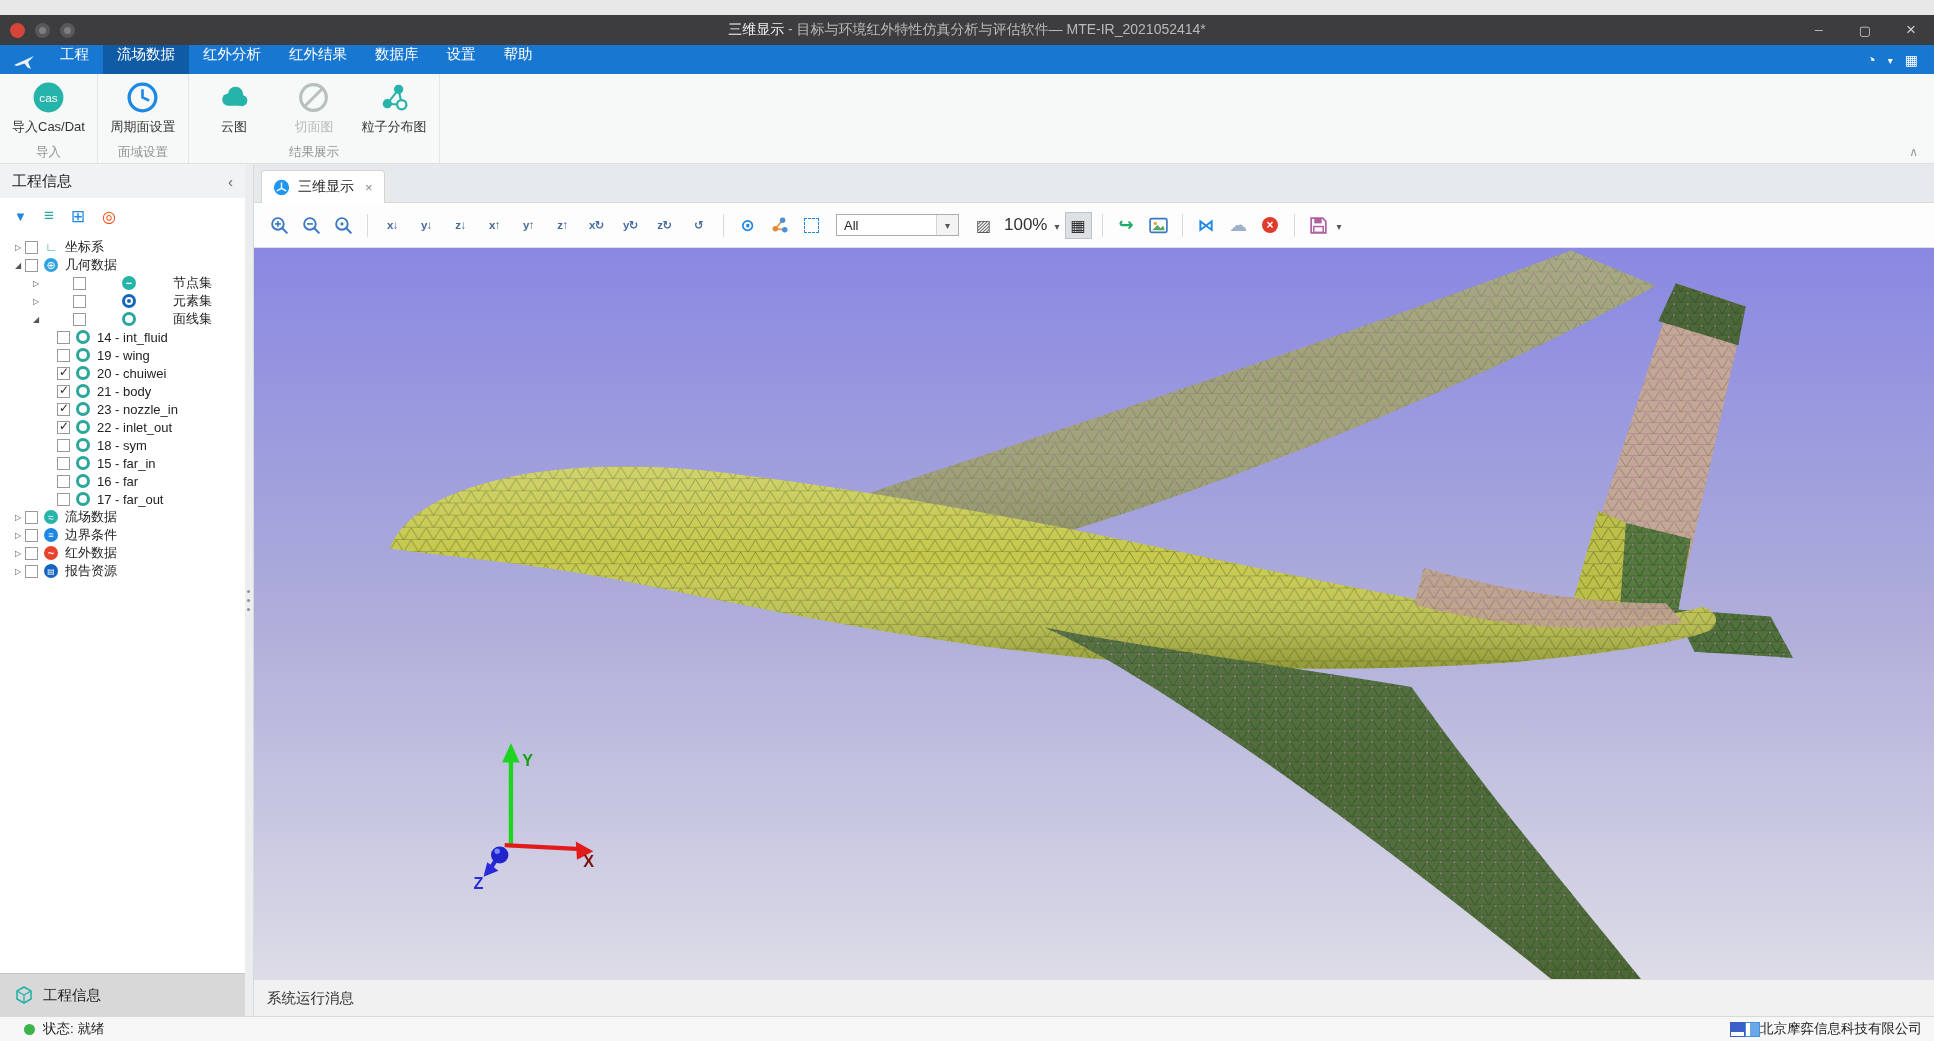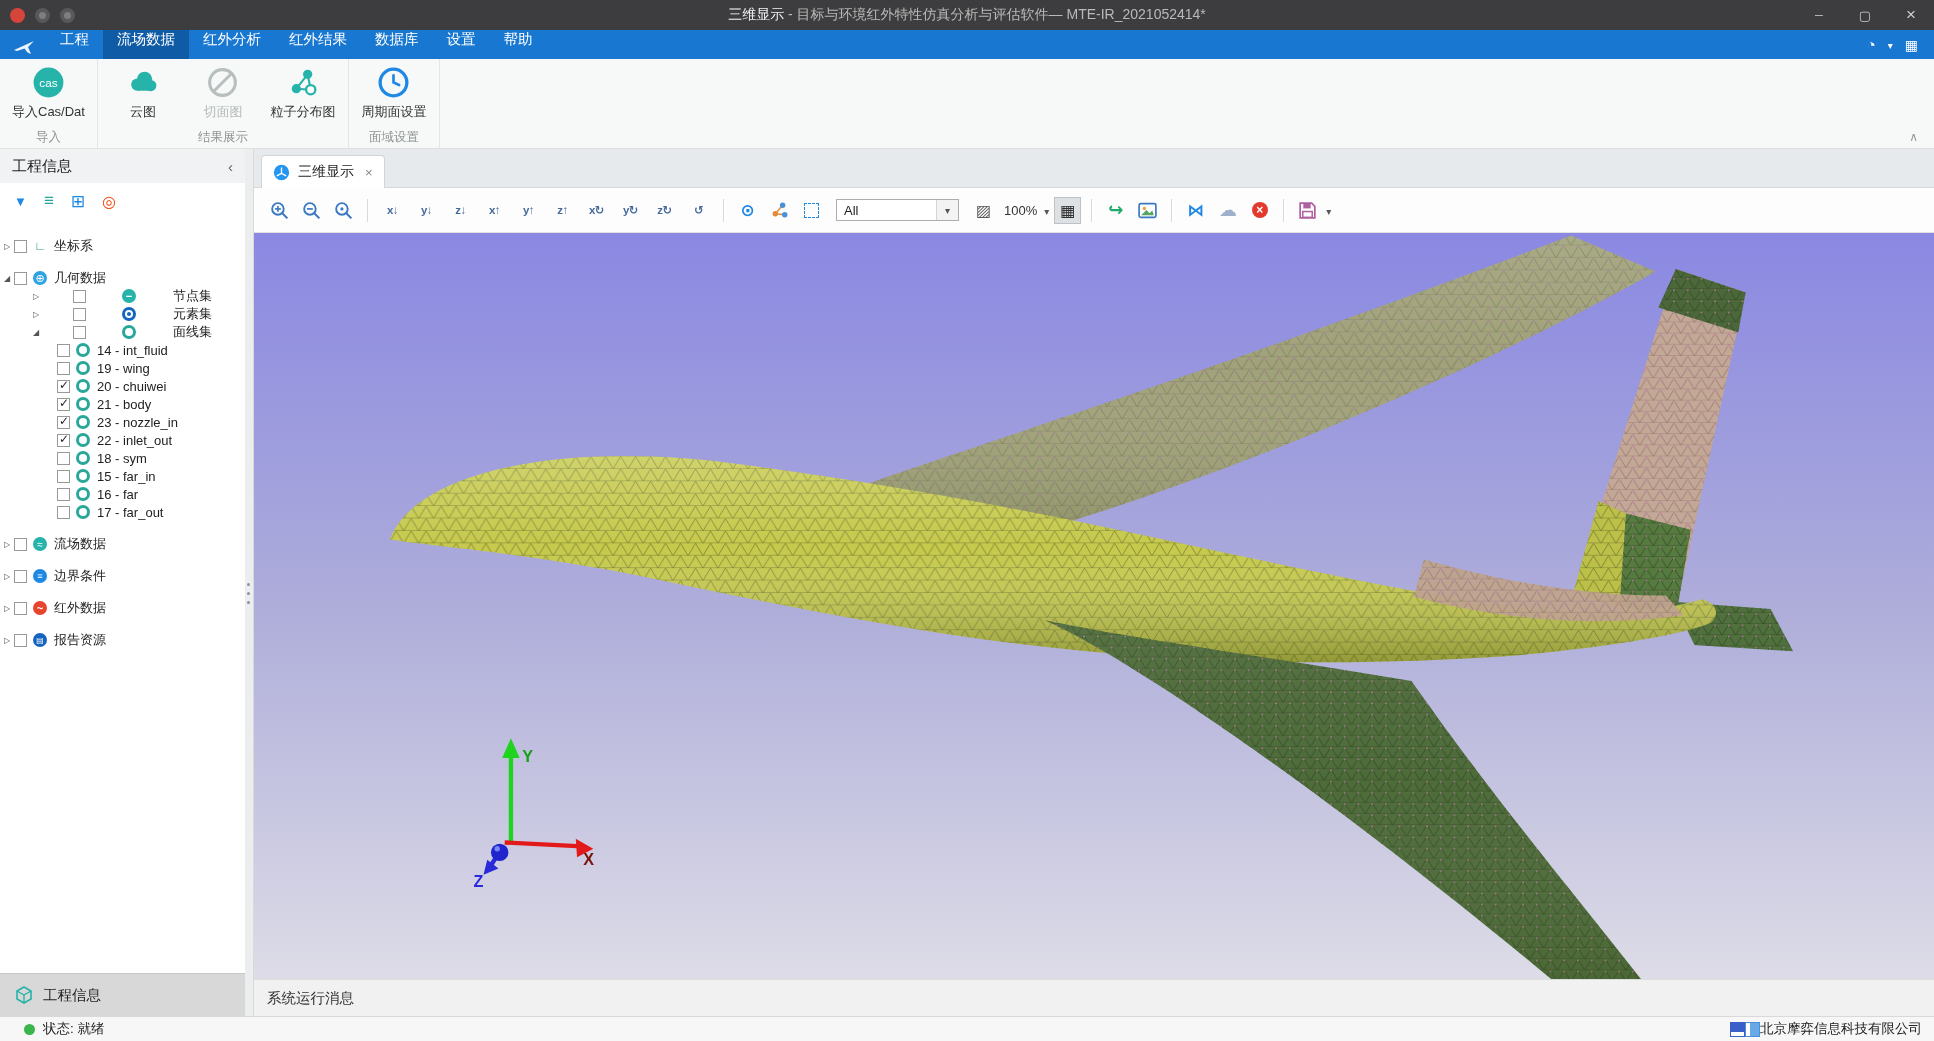--- a/index.html
+++ b/index.html
@@ -2,21 +2,21 @@
 <html><head>
 <meta charset="utf-8">
 <style>
   html,body{margin:0;padding:0;}
   body{width:1934px;height:1041px;overflow:hidden;background:#e8e8e8;
        font-family:"Liberation Sans","DejaVu Sans",sans-serif;}
   .app{display:flex;flex-direction:column;width:100%;height:100%;}
 
   
   .titlebar{height:30px;background:#3d3d3f;display:flex;align-items:center;color:#ddd;
-            flex:0 0 auto;position:relative;}
+            flex:0 0 auto;position:relative;margin-top:15px;}
   .tb-left{display:flex;align-items:center;gap:10px;padding-left:10px;}
   .dot{width:15px;height:15px;border-radius:50%;}
   .dot-red{background:#d6453a;}
   .dot-gray{background:#58585a;position:relative;}
   .dot-gray::after{content:"";position:absolute;inset:4px;border-radius:50%;background:#7d7d82;}
   .tb-title{position:absolute;left:50%;transform:translateX(-50%);font-size:14px;
             white-space:nowrap;color:#b9b9b9;}
   .tb-title .ctx{color:#f2f2f2;}
   .tb-controls{margin-left:auto;display:flex;}
   .wbtn{width:46px;height:30px;display:flex;align-items:center;justify-content:center;
@@ -62,21 +62,21 @@
   .panel-tools{height:36px;flex:0 0 auto;display:flex;align-items:center;gap:17px;padding-left:14px;
                background:#fff;}
   .pt-ic{font-size:16px;display:flex;align-items:center;}
   .g-filter::before{content:"▼";color:#1e88e5;font-size:13px;}
   .g-list::before{content:"≡";color:#26a69a;font-size:17px;font-weight:bold;}
   .g-gridsm::before{content:"⊞";color:#1e88e5;font-size:17px;}
   .g-target::before{content:"◎";color:#f4511e;font-size:16px;font-weight:bold;}
 
   .tree{flex:1;overflow:hidden;padding-top:4px;}
   .tree-row{height:18px;display:flex;align-items:center;font-size:13px;color:#222;white-space:nowrap;}
-  .lvl1{padding-left:0;margin-top:14px;}
+  .lvl1{padding-left:11px;}
   .lvl2{padding-left:29px;gap:30px;}
   .lvl3{padding-left:57px;}
   .tw{width:14px;flex:0 0 auto;font-size:8px;color:#555;text-align:center;}
   .exp-c::before{content:"▷";}
   .exp-e::before{content:"◢";}
   .cb{width:13px;height:13px;box-sizing:border-box;border:1px solid #999;background:#fff;
       margin-right:6px;flex:0 0 auto;position:relative;}
   .cb.checked::before{content:"✓";position:absolute;top:-3px;left:1px;font-size:12px;
                       color:#222;font-weight:bold;}
   .ti{width:14px;height:14px;box-sizing:border-box;border-radius:50%;margin-right:6px;flex:0 0 auto;
@@ -122,21 +122,21 @@
        font-size:11.5px;font-weight:bold;color:#46699c;letter-spacing:-0.5px;}
   .g-pin::before{content:"⊙";color:#1e88e5;font-size:17px;font-weight:bold;}
   .marquee{width:13px;height:13px;border:1.5px dashed #1e88e5;}
   .combo{width:123px;height:22px;box-sizing:border-box;border:1px solid #abadb3;background:#fff;
          display:flex;align-items:center;font-size:13px;margin:0 6px;}
   .combo-text{flex:1;padding-left:7px;color:#222;}
   .combo-btn{width:21px;height:100%;border-left:1px solid #d5d5d5;background:#f3f3f3;
              display:flex;align-items:center;justify-content:center;color:#555;}
   .g-caret::before{content:"▾";font-size:10px;color:#555;}
   .g-pattern::before{content:"▨";color:#5a5a5a;font-size:16px;}
-  .zoomtxt{font-size:13px;color:#333;margin:0 2px;}
+  .zoomtxt{font-size:17px;color:#333;margin:0 2px;}
   .gridbtn{width:27px;height:27px;box-sizing:border-box;background:#dde1e4;border:1px solid #bcc2c7;
            display:flex;align-items:center;justify-content:center;}
   .g-grid::before{content:"▦";color:#2f2f2f;font-size:16px;}
   .g-arrow::before{content:"↪";color:#1faa6a;font-size:18px;font-weight:bold;}
   .g-mirror::before{content:"⋈";color:#1e88e5;font-size:17px;font-weight:bold;}
   .g-cloud::before{content:"☁";color:#9fb0cc;font-size:18px;}
   .cancel-badge{width:16px;height:16px;border-radius:50%;background:#e23b2e;display:flex;
                 align-items:center;justify-content:center;}
   .cancel-badge::before{content:"×";color:#fff;font-size:12px;font-weight:bold;}
 
@@ -204,20 +204,34 @@
             <span class="ric">
               <svg viewBox="0 0 36 36">
                   <circle cx="18" cy="18" r="14.5" fill="#26b3a9"></circle>
                   <text x="18" y="22.5" text-anchor="middle" font-size="11.5" fill="#fff">cas</text>
                 </svg>
             </span>
             <span class="rlabel">导入Cas/Dat</span>
           </div>
         </div>
         <div class="rglabel">导入</div>
+      </div>
+      <div class="rgroup">
+        <div class="rbuttons">
+          <div class="rbtn">
+            <span class="ric">
+              <svg viewBox="0 0 36 36">
+                  <circle cx="18" cy="18" r="13" fill="none" stroke="#1e88e5" stroke-width="3.2"></circle>
+                  <path d="M18 11 V18 L23.5 20.5" fill="none" stroke="#1e88e5" stroke-width="2.6" stroke-linecap="round"></path>
+                </svg>
+            </span>
+            <span class="rlabel">周期面设置</span>
+          </div>
+        </div>
+        <div class="rglabel">面域设置</div>
       </div>
       <div class="rgroup">
         <div class="rbuttons">
           <div class="rbtn">
             <span class="ric">
               <svg viewBox="0 0 36 36">
                   <g fill="#26b3a9">
                     <circle cx="13" cy="20" r="6"></circle>
                     <circle cx="20" cy="15" r="7.5"></circle>
                     <circle cx="26" cy="21" r="5.5"></circle>
@@ -244,34 +258,20 @@
                   <line x1="23" y1="10" x2="26" y2="25" stroke="#26b3a9" stroke-width="2"></line>
                   <circle cx="12" cy="24" r="4.5" fill="#26b3a9"></circle>
                   <circle cx="23" cy="10" r="4.5" fill="#26b3a9"></circle>
                   <circle cx="26" cy="25" r="4.5" fill="#fff" stroke="#26b3a9" stroke-width="2.2"></circle>
                 </svg>
             </span>
             <span class="rlabel">粒子分布图</span>
           </div>
         </div>
         <div class="rglabel">结果展示</div>
-      </div>
-      <div class="rgroup">
-        <div class="rbuttons">
-          <div class="rbtn">
-            <span class="ric">
-              <svg viewBox="0 0 36 36">
-                  <circle cx="18" cy="18" r="13" fill="none" stroke="#1e88e5" stroke-width="3.2"></circle>
-                  <path d="M18 11 V18 L23.5 20.5" fill="none" stroke="#1e88e5" stroke-width="2.6" stroke-linecap="round"></path>
-                </svg>
-            </span>
-            <span class="rlabel">周期面设置</span>
-          </div>
-        </div>
-        <div class="rglabel">面域设置</div>
       </div>
     </div>
     <span class="ribbon-collapse g-collapse"></span>
   </div>
 
   <div class="content">
 
     <div class="panel">
       <div class="panel-header">
         <span>工程信息</span>

